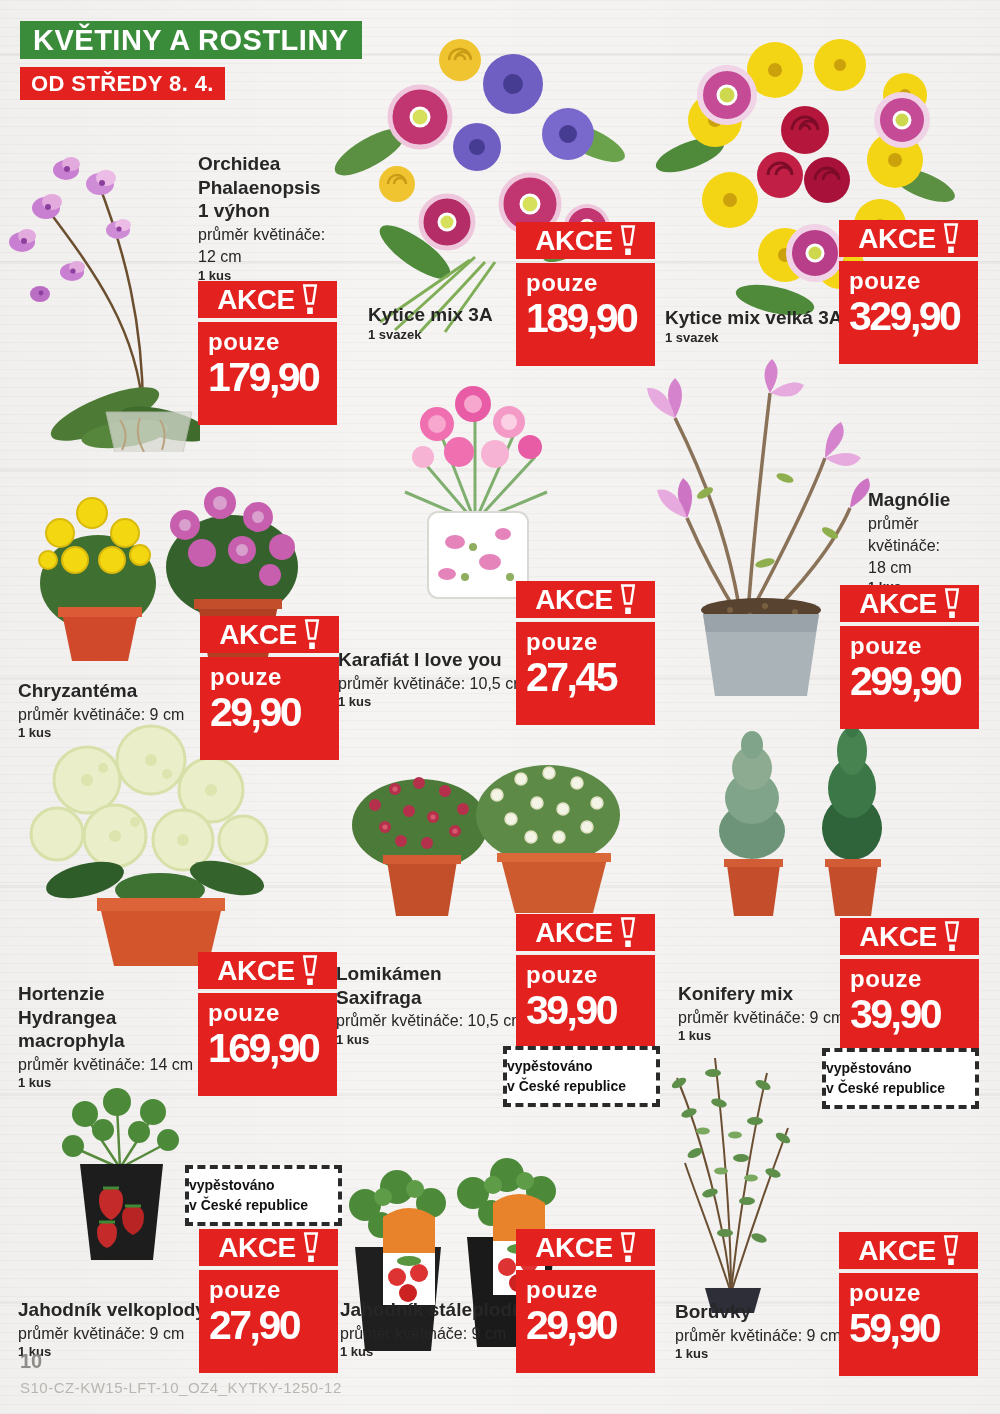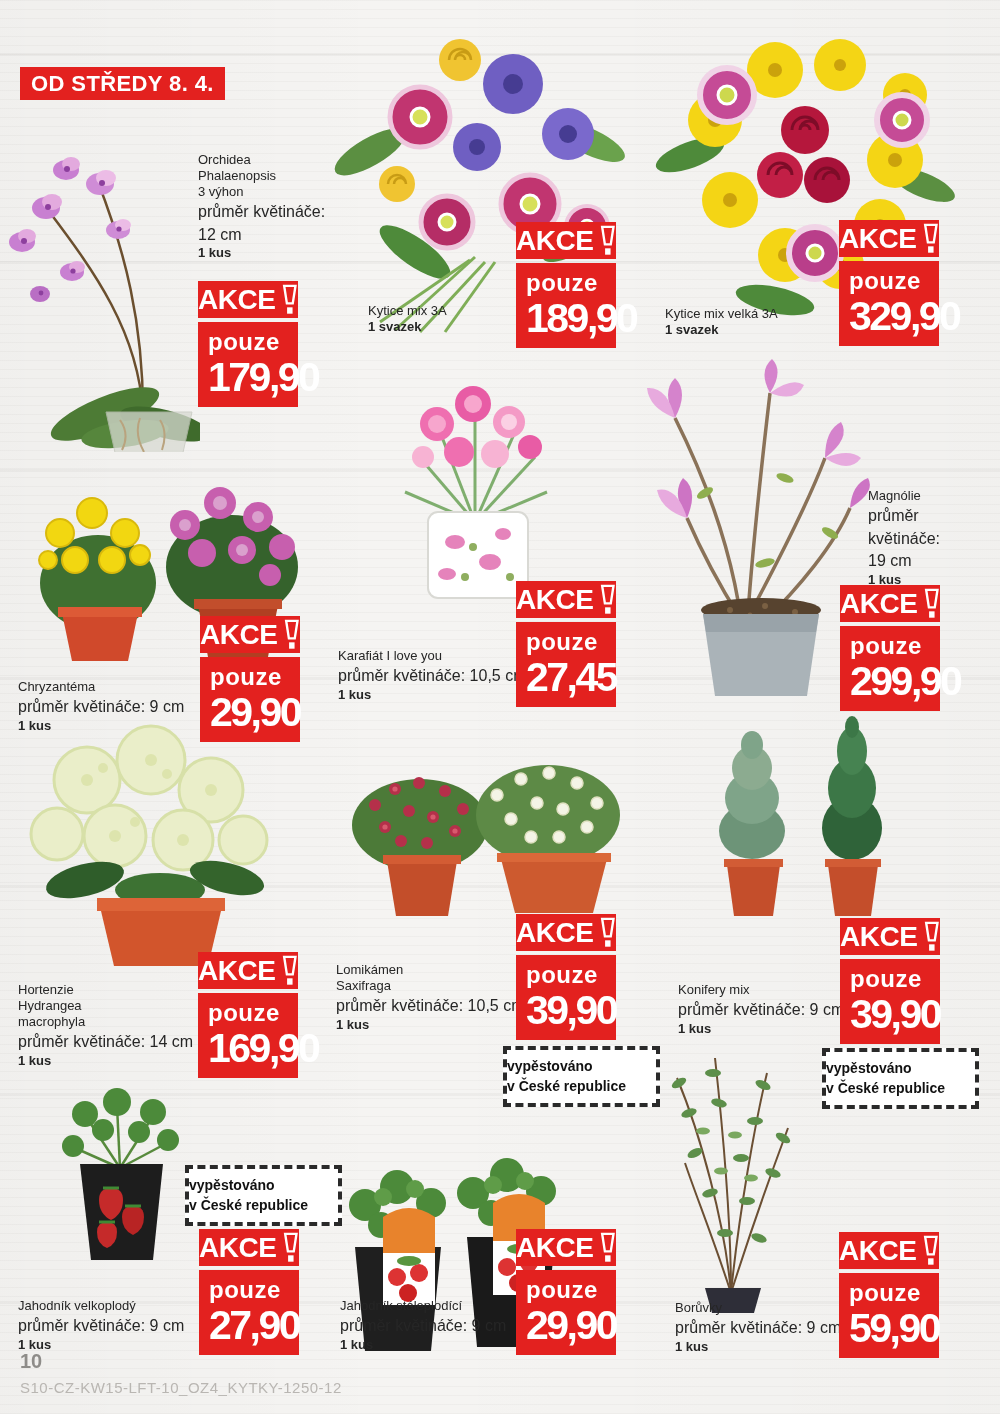--- a/index.html
+++ b/index.html
@@ -19,44 +19,45 @@
   }
   .abs{position:absolute;}
   .banner-green{
     left:20px;top:21px;background:var(--green);color:#fff;
     font-weight:bold;font-size:29px;line-height:38px;padding:0 13px;letter-spacing:.5px;
   }
   .banner-red{
     left:20px;top:67px;background:var(--red);color:#fff;
     font-weight:bold;font-size:22px;line-height:33px;padding:0 11px;letter-spacing:.4px;text-align:center;
   }
-  .badge{width:100px;}
+  .badge{width:139px;}
   .badge .akce{
     background:var(--red);color:#fff;font-weight:bold;font-size:28px;height:37px;
     display:flex;align-items:center;justify-content:center;gap:7px;letter-spacing:-.5px;
   }
-  .badge .body{background:var(--red);margin-top:4px;padding:7px 4px 9px 10px;}
+  .badge .body{background:var(--red);margin-top:4px;padding:7px 4px 27px 10px;}
   .badge .pouze{color:#fff;font-weight:bold;font-size:24px;line-height:1.05;letter-spacing:.5px;}
   .badge .price{color:#fff;font-weight:bold;font-size:41px;line-height:1;letter-spacing:-2.5px;margin-top:3px;}
   .origin{
     background:#fff;border:4px dashed #2a2a2a;width:157px;box-sizing:border-box;
     padding:6px 0;font-weight:bold;font-size:14px;line-height:1.45;color:#111;
   }
-  .pt .nm{font-weight:normal;font-size:13px;line-height:1.24;}
+  .pt .nm{font-weight:bold;font-size:19px;line-height:1.24;}
   .pt .dt{font-size:16px;line-height:1.28;margin-top:2px;}
   .pt .un{font-weight:bold;font-size:13px;line-height:1.28;}
   .page-num{left:20px;top:1350px;font-weight:bold;font-size:20px;color:#8e8c89;}
   .code{left:20px;top:1379px;font-size:15px;color:#b9b6b2;letter-spacing:.5px;}
   svg{display:block;}
 </style>
 </head>
 <body>
 
 <div class="page">
 
+  <div class="abs banner-green">KVĚTINY A ROSTLINY</div>
   <div class="abs banner-red">OD STŘEDY 8. 4.</div>
 
   <svg class="abs" style="left:0;top:112px" width="200" height="340" viewBox="0 0 200 340">
     <path d="M143,300 C138,220 95,160 48,98" stroke="#6b4f2e" stroke-width="2.5" fill="none"></path>
     <path d="M143,300 C143,210 125,140 98,70" stroke="#6b4f2e" stroke-width="2.5" fill="none"></path>
     <g>
       <ellipse cx="46" cy="96" rx="14" ry="11" fill="#c87fd1"></ellipse>
         <ellipse cx="52" cy="90" rx="10" ry="8" fill="#e3aade"></ellipse>
         <circle cx="48" cy="95" r="3" fill="#8d3f9e"></circle>
       <ellipse cx="22" cy="130" rx="13" ry="10" fill="#c87fd1"></ellipse>
@@ -439,21 +440,21 @@
         <ellipse cx="80" cy="92" rx="7" ry="3.5"></ellipse>
         <ellipse cx="66" cy="128" rx="7" ry="3.5"></ellipse>
         <ellipse cx="96" cy="135" rx="7" ry="3.5"></ellipse>
       </g>
     <path d="M50,245 L106,245 L99,270 L57,270 Z" fill="#2e2e38"></path>
   </svg>
 
   <div class="abs pt" style="left:198px;top:152px">
     <div class="nm">Orchidea</div>
     <div class="nm">Phalaenopsis</div>
-    <div class="nm">3 výhon</div>
+    <div class="nm">1 výhon</div>
     <div class="dt">průměr květináče:</div>
     <div class="dt">12 cm</div>
     <div class="un">1 kus</div>
   </div>
 
   <div class="abs pt" style="left:368px;top:303px">
     <div class="nm">Kytice mix 3A</div>
     <div class="un">1 svazek</div>
   </div>
 
@@ -471,21 +472,21 @@
   <div class="abs pt" style="left:338px;top:648px">
     <div class="nm">Karafiát I love you</div>
     <div class="dt">průměr květináče: 10,5 cm</div>
     <div class="un">1 kus</div>
   </div>
 
   <div class="abs pt" style="left:868px;top:488px">
     <div class="nm">Magnólie</div>
     <div class="dt">průměr</div>
     <div class="dt">květináče:</div>
-    <div class="dt">19 cm</div>
+    <div class="dt">18 cm</div>
     <div class="un">1 kus</div>
   </div>
 
   <div class="abs pt" style="left:18px;top:982px">
     <div class="nm">Hortenzie</div>
     <div class="nm">Hydrangea</div>
     <div class="nm">macrophyla</div>
     <div class="dt">průměr květináče: 14 cm</div>
     <div class="un">1 kus</div>
   </div>

